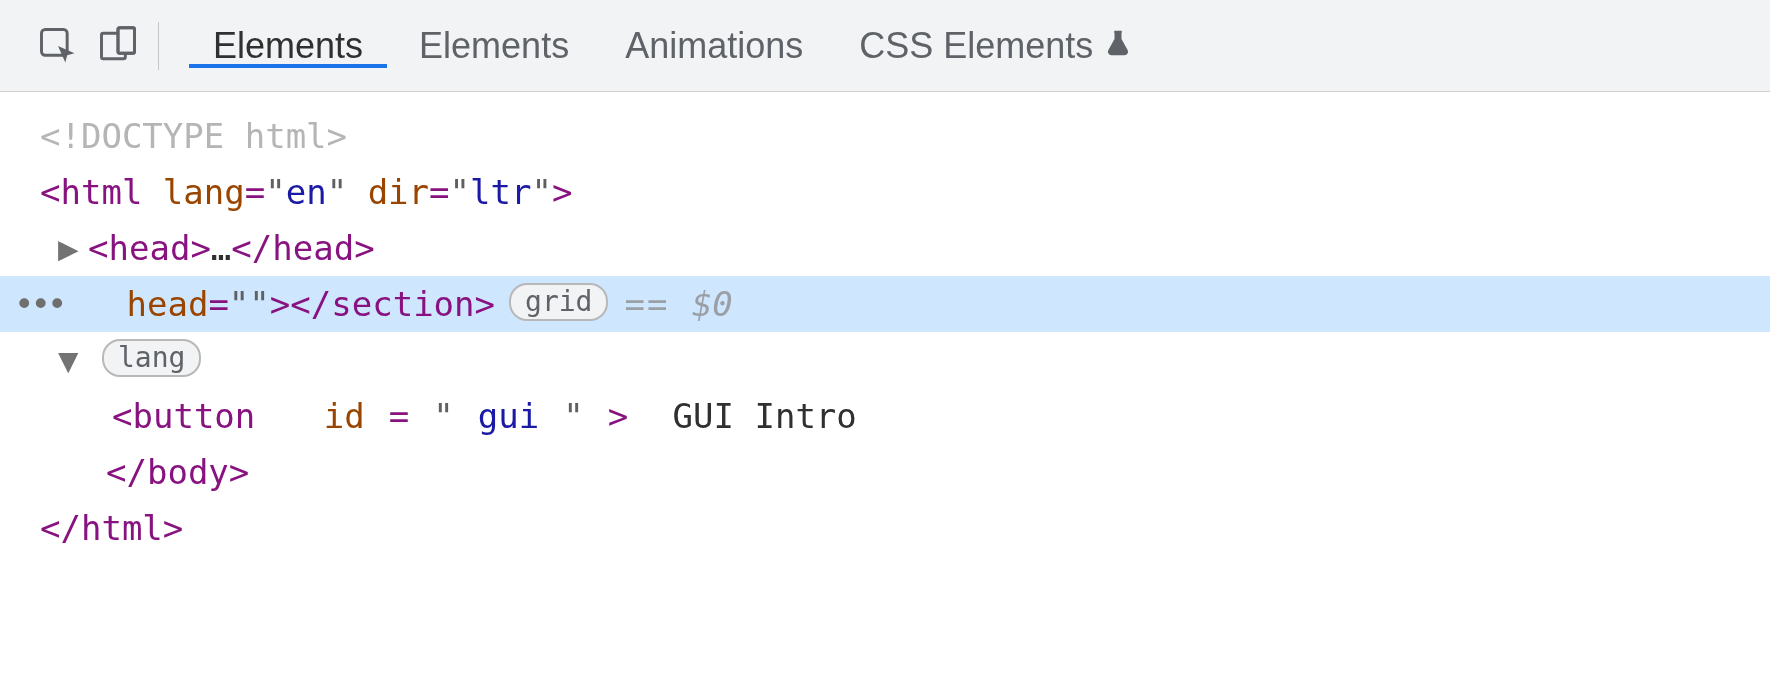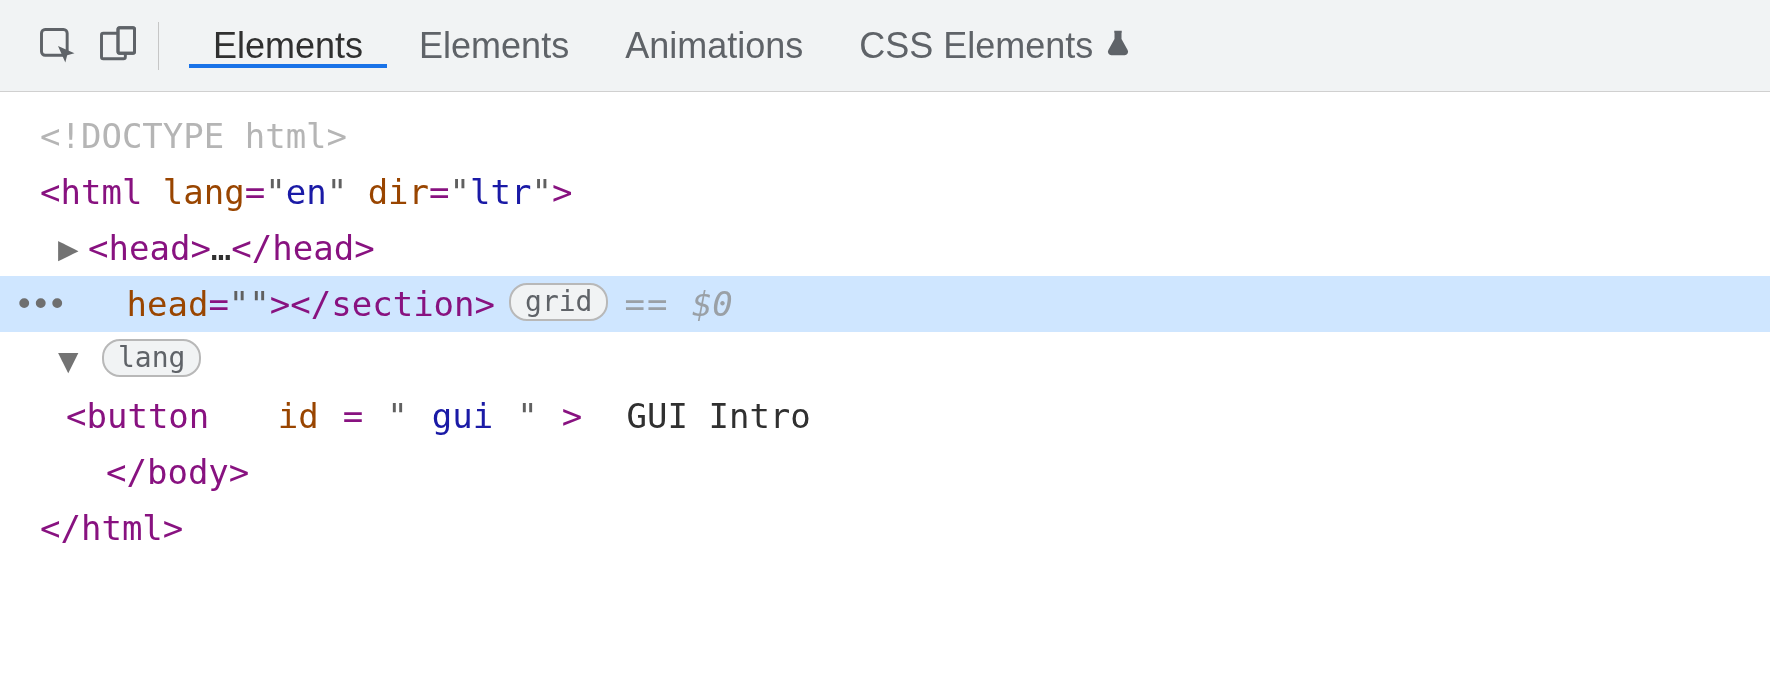--- a/index.html
+++ b/index.html
@@ -91,21 +91,21 @@
     left: 14px;
     font-size: 34px;
     color: #6f6f6f;
     letter-spacing: -4px;
   }
 
   
   .lvl0 { padding-left: 40px; }
   .lvl1 { padding-left: 58px; }
   .lvl2 { padding-left: 106px; }
-  .lvl3 { padding-left: 66px; gap: 24px; }
+  .lvl3 { padding-left: 112px; gap: 24px; }
 
   
   .tri {
     display: inline-block;
     width: 26px;
     color: #737373;
     margin-right: 4px;
   }
 
   

